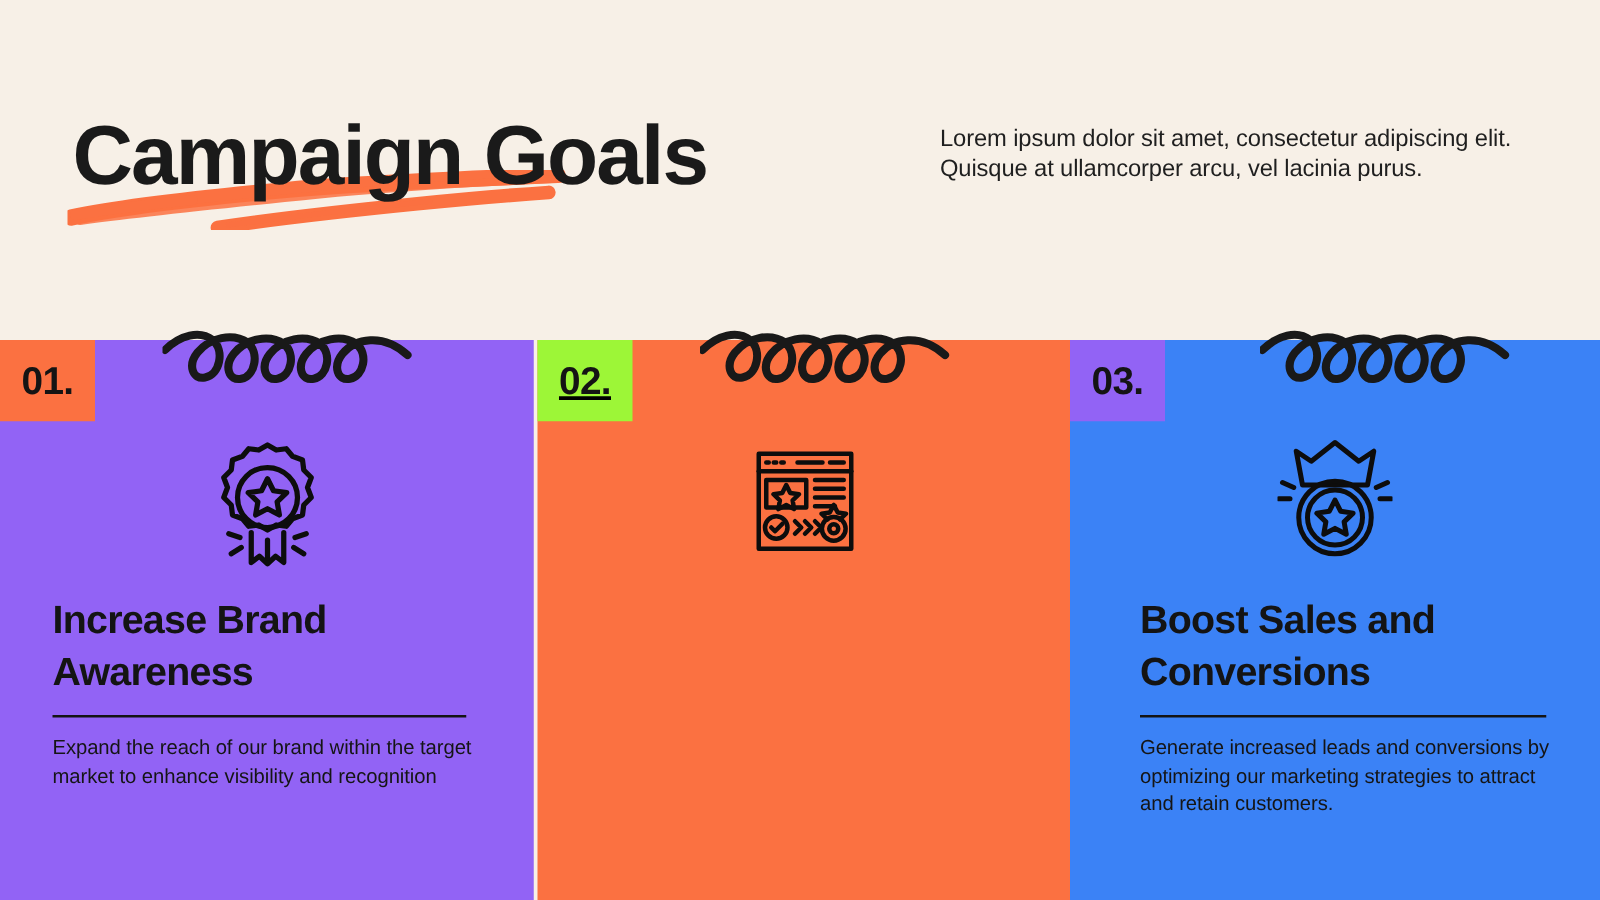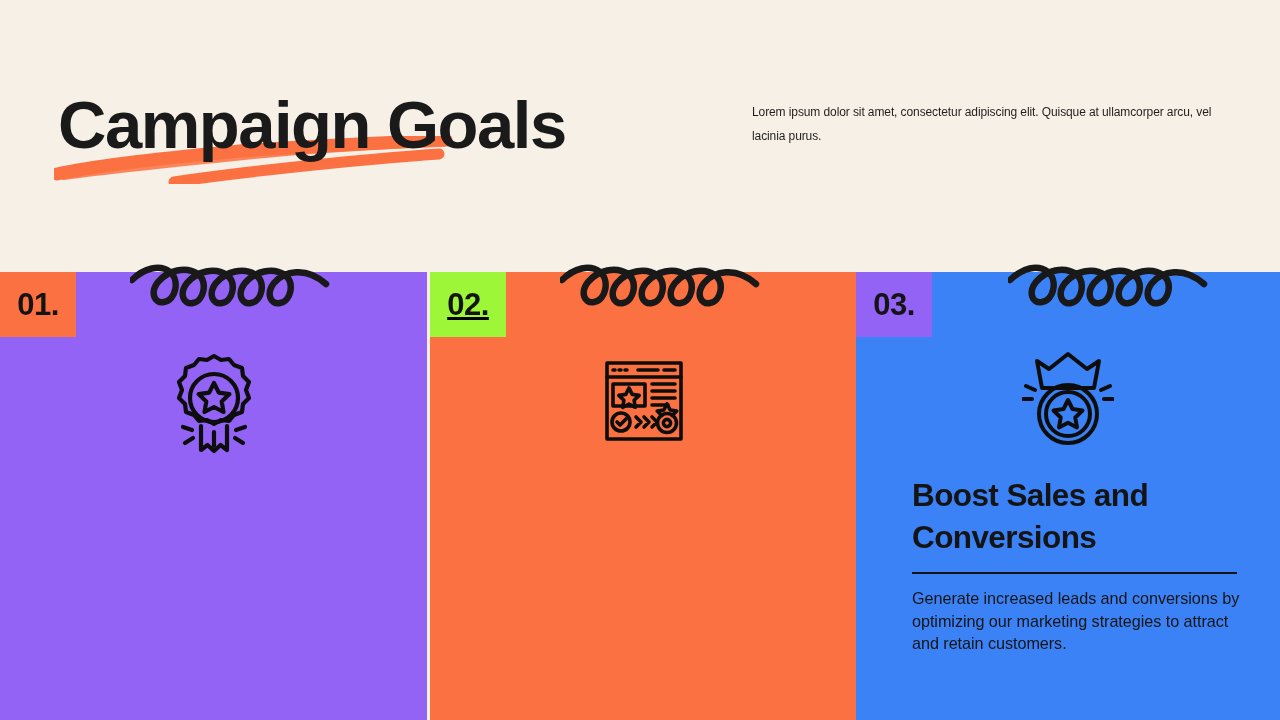--- a/index.html
+++ b/index.html
@@ -42,21 +42,21 @@
     position: absolute;
     left: -4px; top: 52px;
     width: 420px; height: 48px;
     z-index: 1;
     pointer-events: none;
   }
   .subtitle {
     position: absolute;
     left: 752px; top: 100px;
     width: 470px;
-    font-size: 12px;
+    font-size: 19px;
     line-height: 24px;
     color: #1f1f1f;
     letter-spacing: -0.1px;
   }
 
   
   .cards {
     position: absolute;
     left: 0; top: 272px;
     width: 1116px; height: 448px; padding-left: 43px;
@@ -182,20 +182,25 @@
             <path d="M48 6 l7 4 8-1 5 6 8 3 1 8 6 6-3 8 3 8-6 6-1 8-8 3-5 6-8-1-7 4-7-4-8 1-5-6-8-3-1-8-6-6 3-8-3-8 6-6 1-8 8-3 5-6 8 1z"></path>
             <circle cx="48" cy="48" r="24"></circle>
             <path d="M48 33 l4.8 9.6 10.6 1.5-7.7 7.4 1.8 10.5-9.5-5-9.5 5 1.8-10.5-7.7-7.4 10.6-1.5z"></path>
             <path d="M35 76 l0 24 6.5-5 6.5 6 6.5-6 6.5 5 0-24"></path>
             <path d="M48 82 l0 14"></path>
             <path d="M26 80 l-9-3 M27 88 l-8 5 M70 80 l9-3 M69 88 l8 5"></path>
           </g>
         </svg>
       </div>
 
+      <div class="card-body">
+        <div class="card-title">Increase Brand Awareness</div>
+        <div class="divider"></div>
+        <div class="card-desc">Expand the reach of our brand within the target market to enhance visibility and recognition</div>
+      </div>
     </div>
 
     <div class="card card-2">
       <div class="badge">
         <span class="badge-text">02.</span>
       </div>
 
       <svg class="squiggle" viewBox="0 0 205 52">
         <path d="M2 22 C 14 10, 30 6, 40 14 C 50 22, 46 42, 34 44 C 24 46, 20 34, 28 24 C 38 12, 56 8, 68 16 C 78 24, 74 43, 63 45 C 53 47, 49 35, 57 25 C 67 13, 85 9, 97 17 C 107 25, 103 43, 92 45 C 82 47, 78 35, 86 25 C 96 13, 114 9, 126 17 C 136 25, 132 43, 121 45 C 111 47, 107 35, 115 25 C 125 13, 143 9, 155 17 C 165 25, 161 43, 150 45 C 140 47, 136 35, 144 25 C 154 13, 176 8, 196 26" stroke="#191919" stroke-width="6.5" fill="none" stroke-linecap="round" stroke-linejoin="round"></path>
       </svg>

